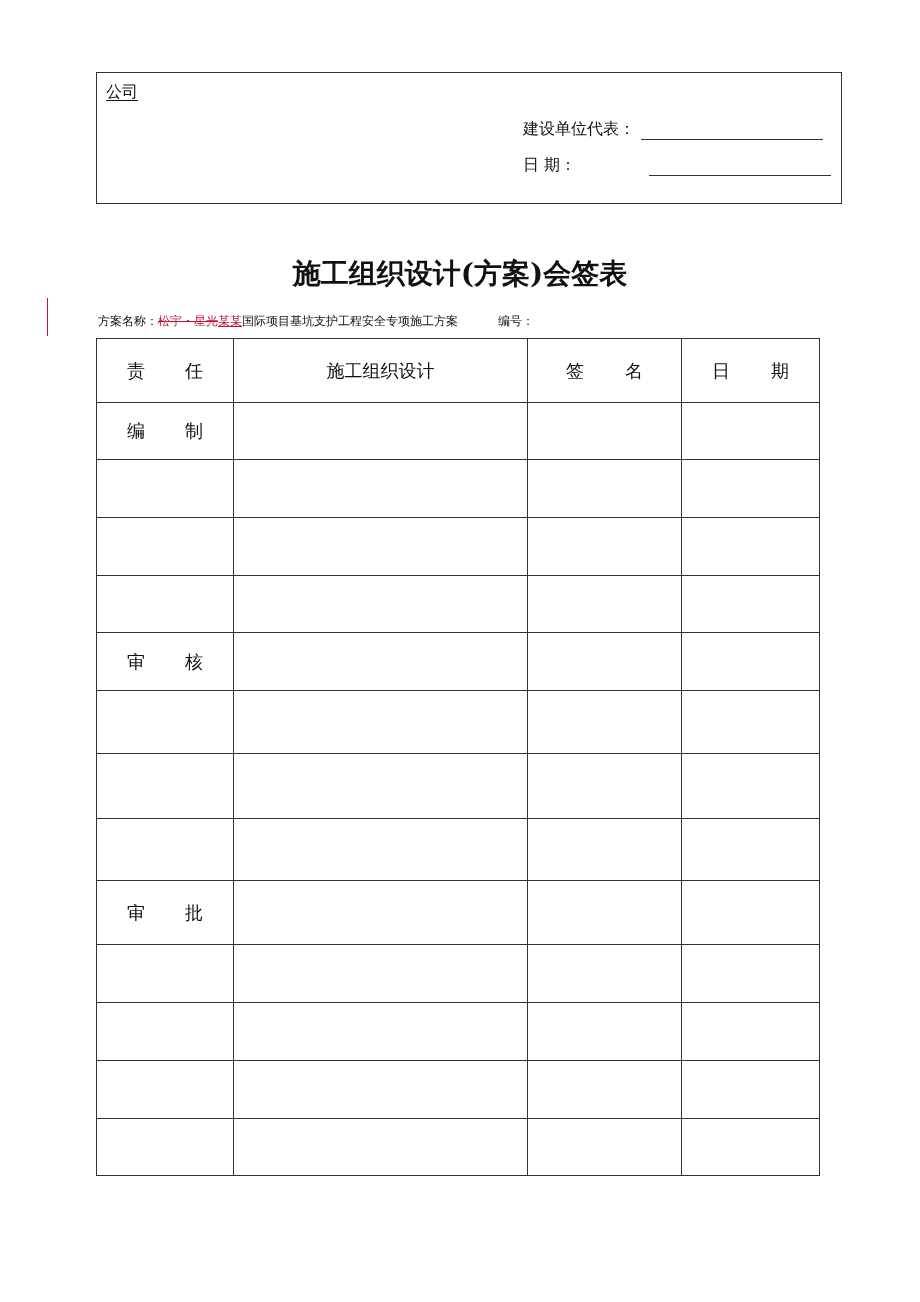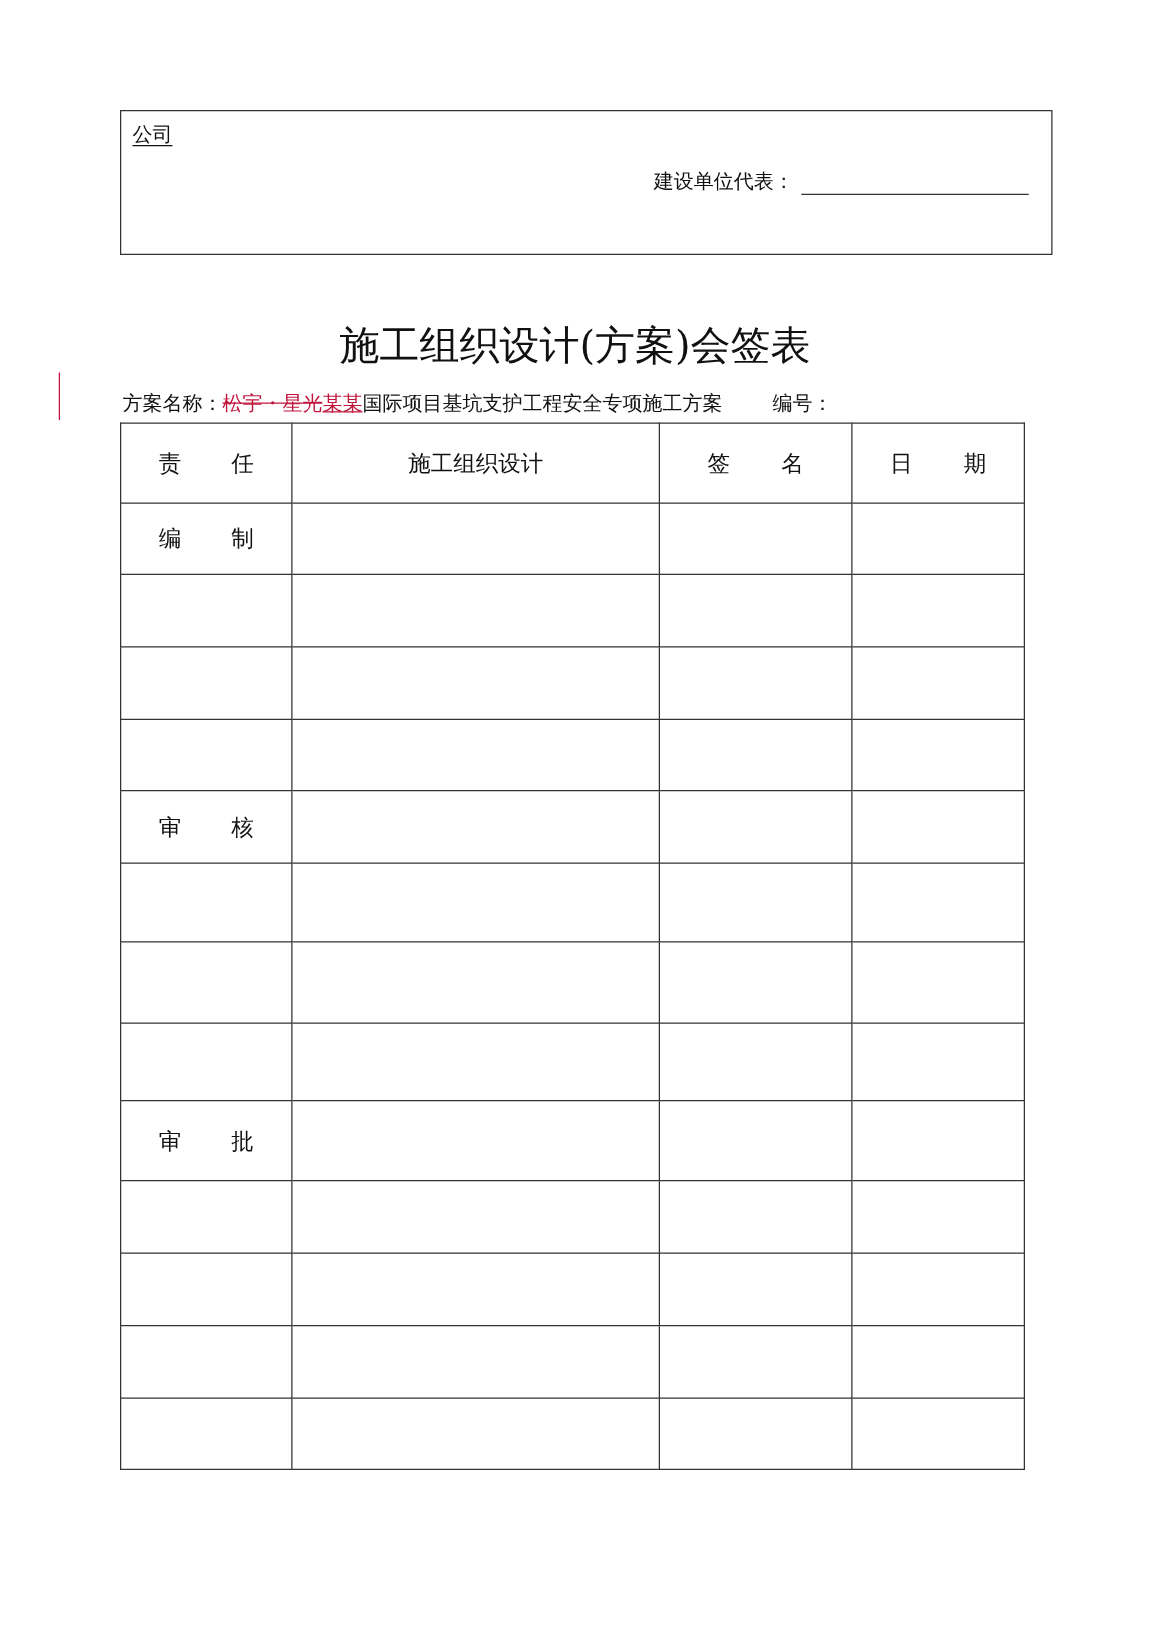--- a/index.html
+++ b/index.html
@@ -1,47 +1,54 @@
 <!DOCTYPE html>
 <html><head>
 <meta charset="utf-8">
 <style>
   html, body { margin:0; padding:0; background:#ffffff; }
   body { width:920px; height:1302px; position:relative; overflow:hidden;
          font-family:"DejaVu Serif","Liberation Serif",serif; color:#111; }
-  .top-box { position:absolute; left:96px; top:88px; width:746px; height:116px;
+  .top-box { position:absolute; left:96px; top:72px; width:746px; height:132px;
              border:1px solid #333; box-sizing:border-box; }
   .company { position:absolute; left:9px; top:9px; font-size:16px;
              text-decoration:underline; text-underline-offset:3px; }
   .sig-line { position:absolute; left:426px; font-size:16px; display:flex; align-items:flex-end; }
   .sig-line .lbl { display:inline-block; }
   .sig-line .blank { display:inline-block; width:182px; border-bottom:1px solid #333;
                      margin-left:6px; height:16px; }
   .date-lbl { display:flex; justify-content:space-between; width:120px; }
   .title { position:absolute; left:0; width:920px; top:255px; text-align:center;
-           font-size:32px; letter-spacing:0px; }
+           font-size:28px; letter-spacing:0px;font-weight:bold; }
   .redbar { position:absolute; left:47px; top:298px; width:1px; height:38px; background:#c0143c; }
-  .plan-line { position:absolute; left:98px; top:313px; font-size:16px; white-space:nowrap; }
+  .plan-line { position:absolute; left:98px; top:313px; font-size:12px; white-space:nowrap; }
   .red-strike { color:#c0143c; text-decoration:line-through; }
   .red-ul { color:#c0143c; text-decoration:underline; }
   .code-lbl { margin-left:40px; }
   table.sign { position:absolute; left:96px; top:338px; border-collapse:collapse;
                table-layout:fixed; width:723px; }
   table.sign td, table.sign th { border:1px solid #333; font-weight:normal; font-size:18px;
                padding:0; text-align:center; vertical-align:middle; }
   .spread { display:flex; justify-content:space-between; margin:0 30px; }
   .spread-sm { display:flex; justify-content:space-between; margin:0 38px; }
 </style>
 </head>
 <body>
 
 <div class="top-box">
   <span class="company">公司</span>
   <div class="sig-line" style="top:46px;align-items:flex-end;">
     <span class="lbl">建设单位代表：</span>
+    <span class="blank"></span>
+  </div>
+  <div class="sig-line" style="top:82px;">
+    <span class="lbl date-lbl">
+      <span>日</span>
+      <span>期：</span>
+    </span>
     <span class="blank"></span>
   </div>
 </div>
 
 <div class="title">施工组织设计(方案)会签表</div>
 
 <div class="redbar"></div>
 
 <div class="plan-line">
   <span>方案名称：</span><span class="red-strike">松宇・星光</span><span class="red-ul">某某</span><span>国际项目基坑支护工程安全专项施工方案</span><span class="code-lbl">编号：</span>

